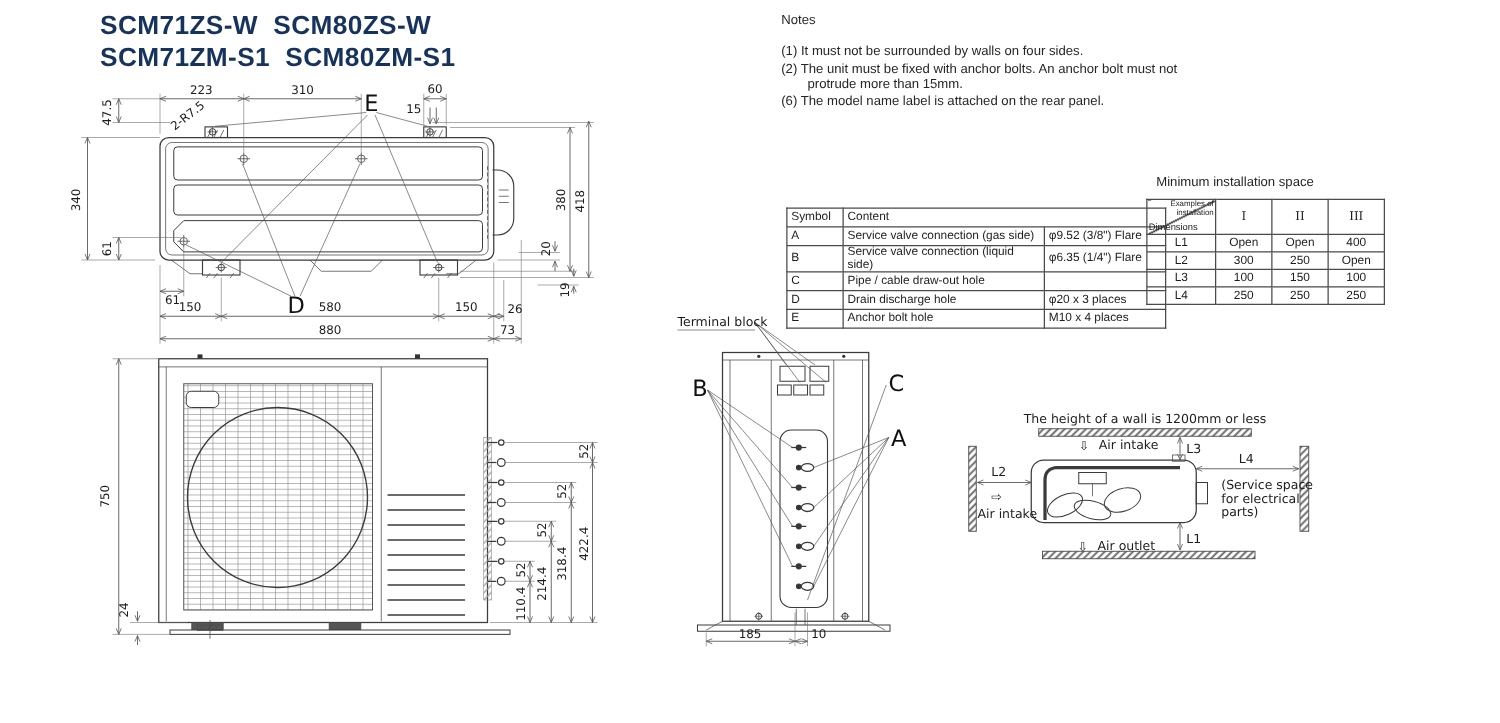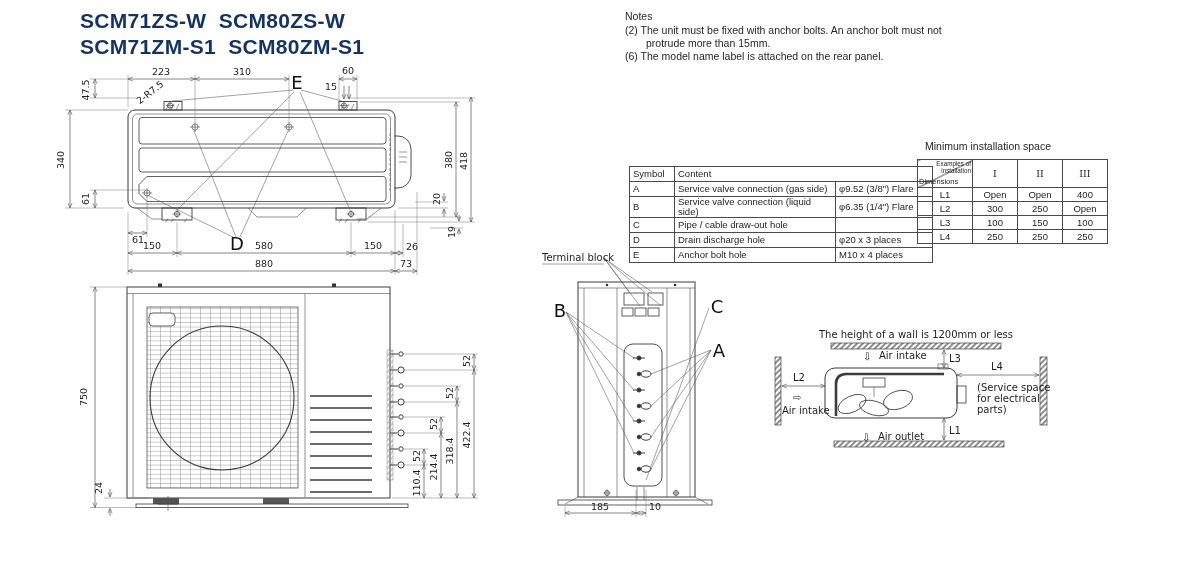--- a/index.html
+++ b/index.html
@@ -13,21 +13,21 @@
   .lbl{font-size:10px;fill:#1d1d1d}
   .ln{stroke:#3b3b3b;fill:none;stroke-width:1}
   .thin{stroke:#4a4a4a;fill:none;stroke-width:.6}
   .dim{stroke:#555;fill:none;stroke-width:.7}
   .ext{stroke:#6a6a6a;fill:none;stroke-width:.45}
   .ldr{stroke:#555;fill:none;stroke-width:.55}
 
   .hdr{position:absolute;left:80px;top:8px;font-weight:700;font-size:21px;line-height:1.25;
        letter-spacing:.3px;white-space:pre;color:#16335e}
   .notes{position:absolute;left:625px;top:10px;width:338px;font-size:10.5px;line-height:1.18;color:#262626}
-  .notes .ttl{margin-bottom:2px}
+  .notes .ttl{margin-bottom:13px}
   .note{padding-left:21px;text-indent:-21px;margin-bottom:1px}
 
   table{border-collapse:collapse}
   .symtab{position:absolute;left:629px;top:166px;font-size:9.5px;color:#1d1d1d}
   .symtab th,.symtab td{border:1px solid #4a4a4a;padding:0 3px;height:14px;line-height:1.05;font-weight:400}
   .symtab .c-sym{width:38px;}
   .symtab .c-cont{width:154px;text-align:left}
   .symtab .c-spec{width:90px;text-align:left}
   .symtab thead th{text-align:left}
 
@@ -415,20 +415,21 @@
       <text class="lbl" x="949" y="434">L1</text>
     </g>
   </g>
 </svg>
 
 <div class="hdr"><span>SCM71ZS-W  SCM80ZS-W</span>
 <span>SCM71ZM-S1  SCM80ZM-S1</span></div>
 
 <div class="notes">
   <div class="ttl">Notes</div>
+  <div class="note">(1) It must not be surrounded by walls on four sides.</div>
   <div class="note">(2) The unit must be fixed with anchor bolts. An anchor bolt must not protrude more than 15mm.</div>
   <div class="note">(6) The model name label is attached on the rear panel.</div>
 </div>
 
 <table class="symtab">
   <thead>
     <tr>
       <th class="c-sym">Symbol</th>
       <th colspan="2">Content</th>
     </tr>

